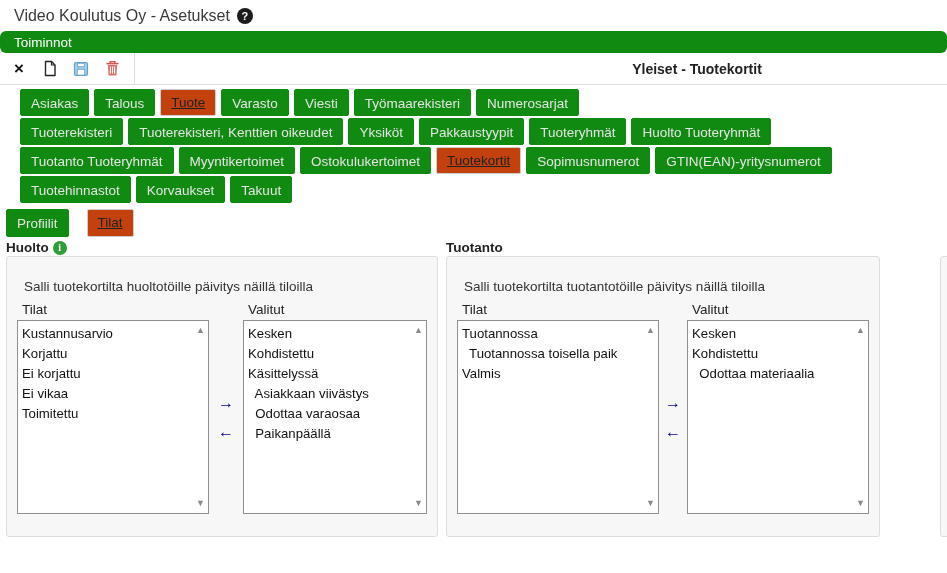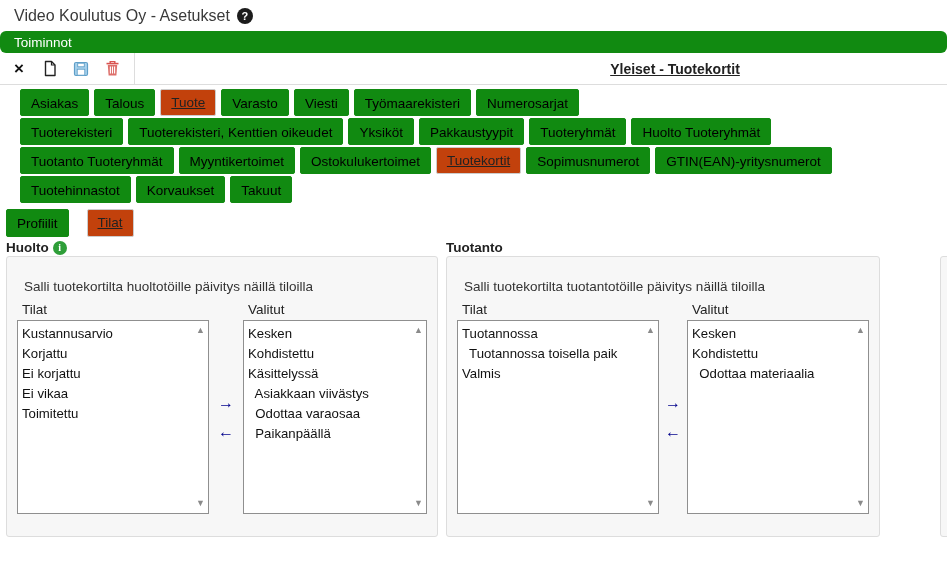--- a/index.html
+++ b/index.html
@@ -25,27 +25,27 @@
   .menubar{height:22px;background:var(--green);display:flex;align-items:center;padding-left:14px;border-radius:6px;}
   .menu-item{color:#fff;font-size:13.5px;cursor:pointer;}
 
   
   .toolbar{height:32px;display:flex;align-items:center;padding-left:6px;
     border-bottom:1px solid #ddd;position:relative;background:#fff;}
   .tool-btn{background:none;border:none;width:26px;height:26px;margin-right:5px;
     display:inline-flex;align-items:center;justify-content:center;cursor:pointer;padding:0;}
   .close-glyph{font-size:17px;font-weight:900;color:#111;line-height:1;}
   .toolbar-sep{width:1px;align-self:stretch;background:#ddd;margin-left:4px;}
-  .toolbar-title{position:absolute;left:675px;transform:translateX(-50%);
-    font-weight:bold;font-size:14px;color:#222;white-space:nowrap;text-decoration:underline;}
+  .toolbar-title{position:absolute;left:697px;transform:translateX(-50%);
+    font-weight:bold;font-size:14px;color:#222;white-space:nowrap;}
 
   
   .tabs-area{margin:4px 0 0 20px;}
   .tab-row{display:flex;gap:5px;margin-bottom:2px;}
-  .tab{background:var(--green);color:#000000;font-size:13.5px;height:27px;line-height:27px;
+  .tab{background:var(--green);color:#e5e5e5;font-size:13.5px;height:27px;line-height:27px;
     padding:0 10px;border-radius:2px;white-space:nowrap;cursor:pointer;border:1px solid var(--green);}
   .tab.active{background:#c2410c;color:#222;border:1px solid #ccc;line-height:25px;text-decoration:underline;}
 
   .subtab-row{display:flex;gap:18px;margin:6px 0 0 6px;}
   .subtab-row .tab{height:28px;line-height:28px;}
   .subtab-row .tab.active{line-height:26px;}
 
   
   .content{display:flex;gap:8px;margin:2px 0 0 6px;}
   .section-header{display:flex;align-items:center;gap:4px;height:17px;margin-bottom:0;}

